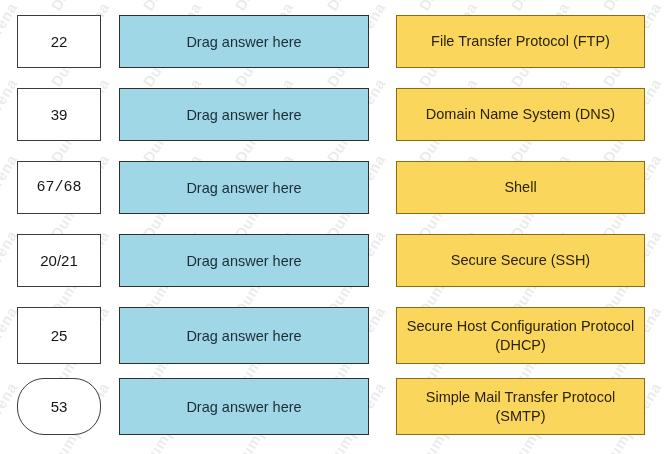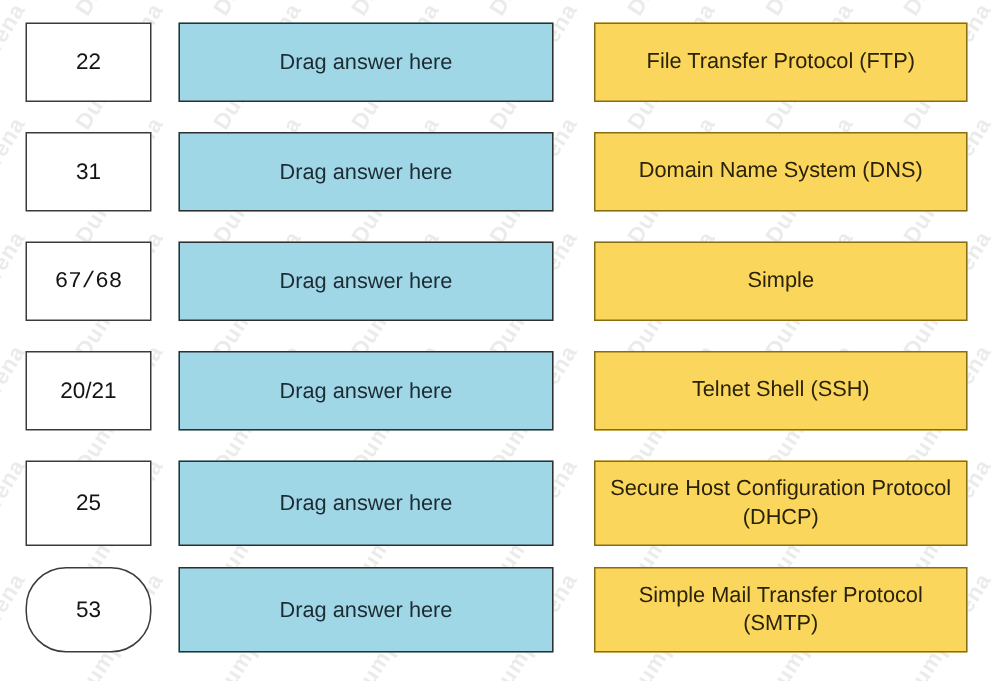--- a/index.html
+++ b/index.html
@@ -170,38 +170,38 @@
 
   <div class="rows" id="rows-container">
       <div class="row" style="top: 15px; height: 53px;">
         <div class="cell port-box" style="top: 0px; height: 53px;">22</div>
         <div class="cell drop-box" style="top: 0px; height: 53px;">Drag answer here</div>
         <div class="cell answer-box" style="top: 0px; height: 53px;">
           <span class="txt">File Transfer Protocol (FTP)</span>
         </div>
       </div>
       <div class="row" style="top: 88px; height: 53px;">
-        <div class="cell port-box" style="top: 0px; height: 53px;">31</div>
+        <div class="cell port-box" style="top: 0px; height: 53px;">39</div>
         <div class="cell drop-box" style="top: 0px; height: 53px;">Drag answer here</div>
         <div class="cell answer-box" style="top: 0px; height: 53px;">
           <span class="txt">Domain Name System (DNS)</span>
         </div>
       </div>
       <div class="row" style="top: 161px; height: 53px;">
         <div class="cell port-box" style="top: 0px; height: 53px; font-family: Liberation Mono, monospace;">67/68</div>
         <div class="cell drop-box" style="top: 0px; height: 53px;">Drag answer here</div>
         <div class="cell answer-box" style="top: 0px; height: 53px;">
-          <span class="txt">Simple</span>
+          <span class="txt">Shell</span>
         </div>
       </div>
       <div class="row" style="top: 234px; height: 53px;">
         <div class="cell port-box" style="top: 0px; height: 53px;">20/21</div>
         <div class="cell drop-box" style="top: 0px; height: 53px;">Drag answer here</div>
         <div class="cell answer-box" style="top: 0px; height: 53px;">
-          <span class="txt">Telnet Shell (SSH)</span>
+          <span class="txt">Secure Secure (SSH)</span>
         </div>
       </div>
       <div class="row" style="top: 307px; height: 57px;">
         <div class="cell port-box" style="top: 0px; height: 57px;">25</div>
         <div class="cell drop-box" style="top: 0px; height: 57px;">Drag answer here</div>
         <div class="cell answer-box" style="top: 0px; height: 57px;">
           <span class="txt">Secure Host Configuration Protocol (DHCP)</span>
         </div>
       </div>
       <div class="row" style="top: 378px; height: 57px;">

